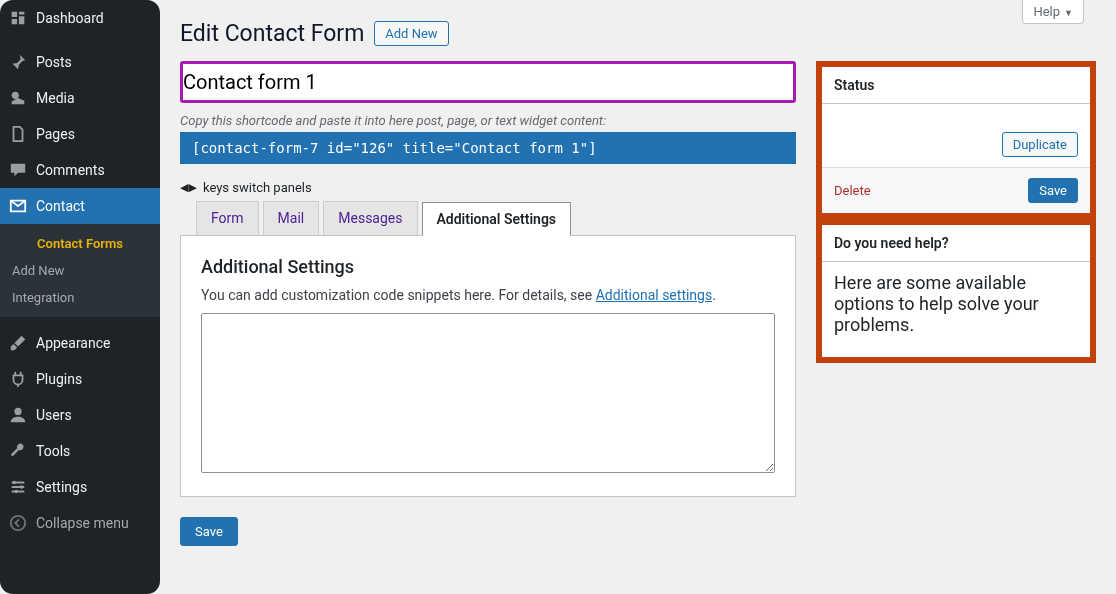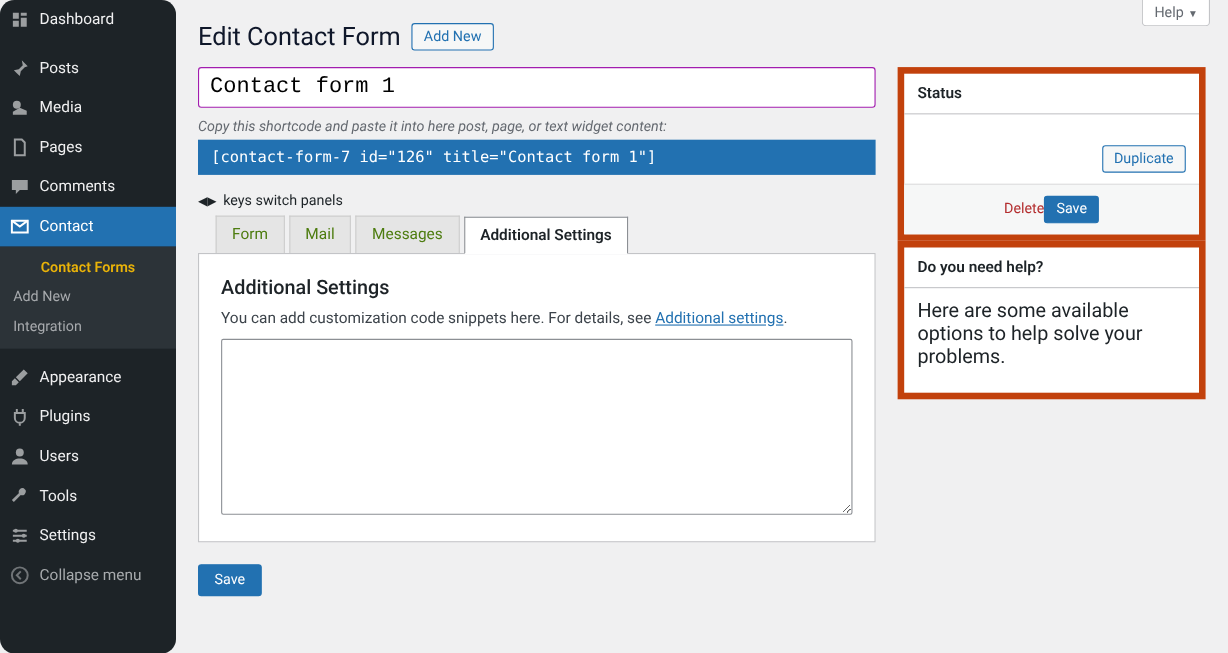--- a/index.html
+++ b/index.html
@@ -7,46 +7,46 @@
     .sidebar { width:160px; background:#1d2327; color:#f0f0f1; flex-shrink:0;border-radius:13px; }
     .side-item { display:flex; align-items:center; padding:8px 8px; cursor:pointer; font-size:14px; color:#f0f0f1; }
     .side-item.active { background:#2271b1; color:#fff; position:relative; }
     .side-item.active::after { content:""; position:absolute; right:-8px; top:50%; margin-top:-8px; border:8px solid transparent; border-right-color:#f0f0f1; }
     .side-item .ic { width:20px; height:20px; margin-right:8px; display:inline-flex; align-items:center; justify-content:center; opacity:.6; }
     .side-item.active .ic { opacity:1; }
     .side-sub { background:#2c3338; padding:6px 0; }
     .side-sub-item { padding:6px 12px; font-size:13px; color:#a7aaad; cursor:pointer; }
     .side-sub-item.current { color:#eab308; font-weight:600;text-align:center; }
     .content { flex:1; padding:10px 20px 20px 20px; overflow:auto; position:relative; }
-    .help-tab { position:absolute; top:0; right:16px; background:#fff; border:1px solid #c3c4c7; border-top:none; padding:4px 10px; font-size:13px; color:#646970; cursor:pointer; border-radius:0 0 4px 4px; }
+    .help-tab { position:absolute; top:0; right:32px; background:#fff; border:1px solid #c3c4c7; border-top:none; padding:4px 10px; font-size:13px; color:#646970; cursor:pointer; border-radius:0 0 4px 4px; }
     .help-tab .tri { font-size:9px; margin-left:4px; }
     .page-title-row { display:flex; align-items:center; margin:10px 0 14px; }
     .page-title { font-size:23px; font-weight:400; color:#0f172a; margin-right:10px; }
     .btn { display:inline-block; border:1px solid #2271b1; border-radius:3px; padding:4px 10px; font-size:13px; background:#f6f7f7; color:#2271b1; cursor:pointer; }
     .btn.primary { background:#2271b1; color:#fff; border-color:#2271b1; }
     .main-cols { display:flex; gap:20px; align-items:flex-start; }
     .main-left { flex:1; }
-    .title-input { width:100%; font-size:20px; padding:6px 10px; border:1px solid #a21caf; border-radius:3px; margin-bottom:10px;font-family:Liberation Mono, monospace; }
+    .title-input { width:100%; font-size:20px; padding:6px 0; border:3px solid #a21caf; border-radius:3px; margin-bottom:10px; }
     .hint { font-style:italic; color:#646970; font-size:13px; margin-bottom:4px; }
     .shortcode { background:#2271b1; color:#fff; font-family:Consolas,Monaco,monospace; padding:8px 12px; font-size:14px; margin-bottom:16px; }
     .keys-row { display:flex; align-items:center; margin-bottom:6px; color:#1d2327; font-size:13px; }
     .keys-row .arr { font-size:11px; margin-right:6px; }
     .tabs { display:flex; margin-left:16px; }
-    .tab { background:#e5e5e5; border:1px solid #ccc; border-bottom:none; padding:8px 14px; margin-right:4px; cursor:pointer; font-size:14px; color:#4d7c0f; }
+    .tab { background:#e5e5e5; border:1px solid #ccc; border-bottom:none; padding:8px 14px; margin-right:4px; cursor:pointer; font-size:14px; color:#4c1d95; }
     .tab.active { background:#fff; color:#1d2327; font-weight:600; border:1px solid #8c8f94; border-bottom:1px solid #fff; position:relative; top:1px; }
     .panel { background:#fff; border:1px solid #c3c4c7; padding:20px; }
     .panel h2 { font-size:18px; font-weight:500; margin-bottom:10px; }
     .panel p { font-size:14px; color:#3c434a; margin-bottom:10px; }
     .panel textarea { width:100%; height:160px; border:1px solid #8c8f94; border-radius:2px; padding:6px; font-family:inherit; resize:vertical; }
     a { color:#2271b1; text-decoration:underline; }
     .side-col { width:280px; flex-shrink:0; }
     .box { background:#fff; border:6px solid #c2410c; }
     .box-head { padding:10px 12px; border-bottom:1px solid #c3c4c7; font-size:14px; font-weight:600; }
     .box-body { padding:10px 12px; }
-    .box-foot { background:#f6f7f7; border-top:1px solid #dcdcde; padding:10px 12px; display:flex; justify-content:center; align-items:center; }
+    .box-foot { background:#f6f7f7; border-top:1px solid #dcdcde; padding:10px 12px; display:flex; justify-content:space-between; align-items:center; }
     .delete-link { color:#b32d2e; text-decoration:none; cursor:pointer; }
     .dup-row { display:flex; justify-content:flex-end; padding:28px 12px 10px; }
     ol { margin-left:24px; font-size:13px; }
     ol li { margin-bottom:4px; }
     .save-bottom { margin-top:20px; display:inline-block; padding:6px 14px; }
     svg { width:18px; height:18px; fill:currentColor; }
   </style>
 </head>
 <body>
 

